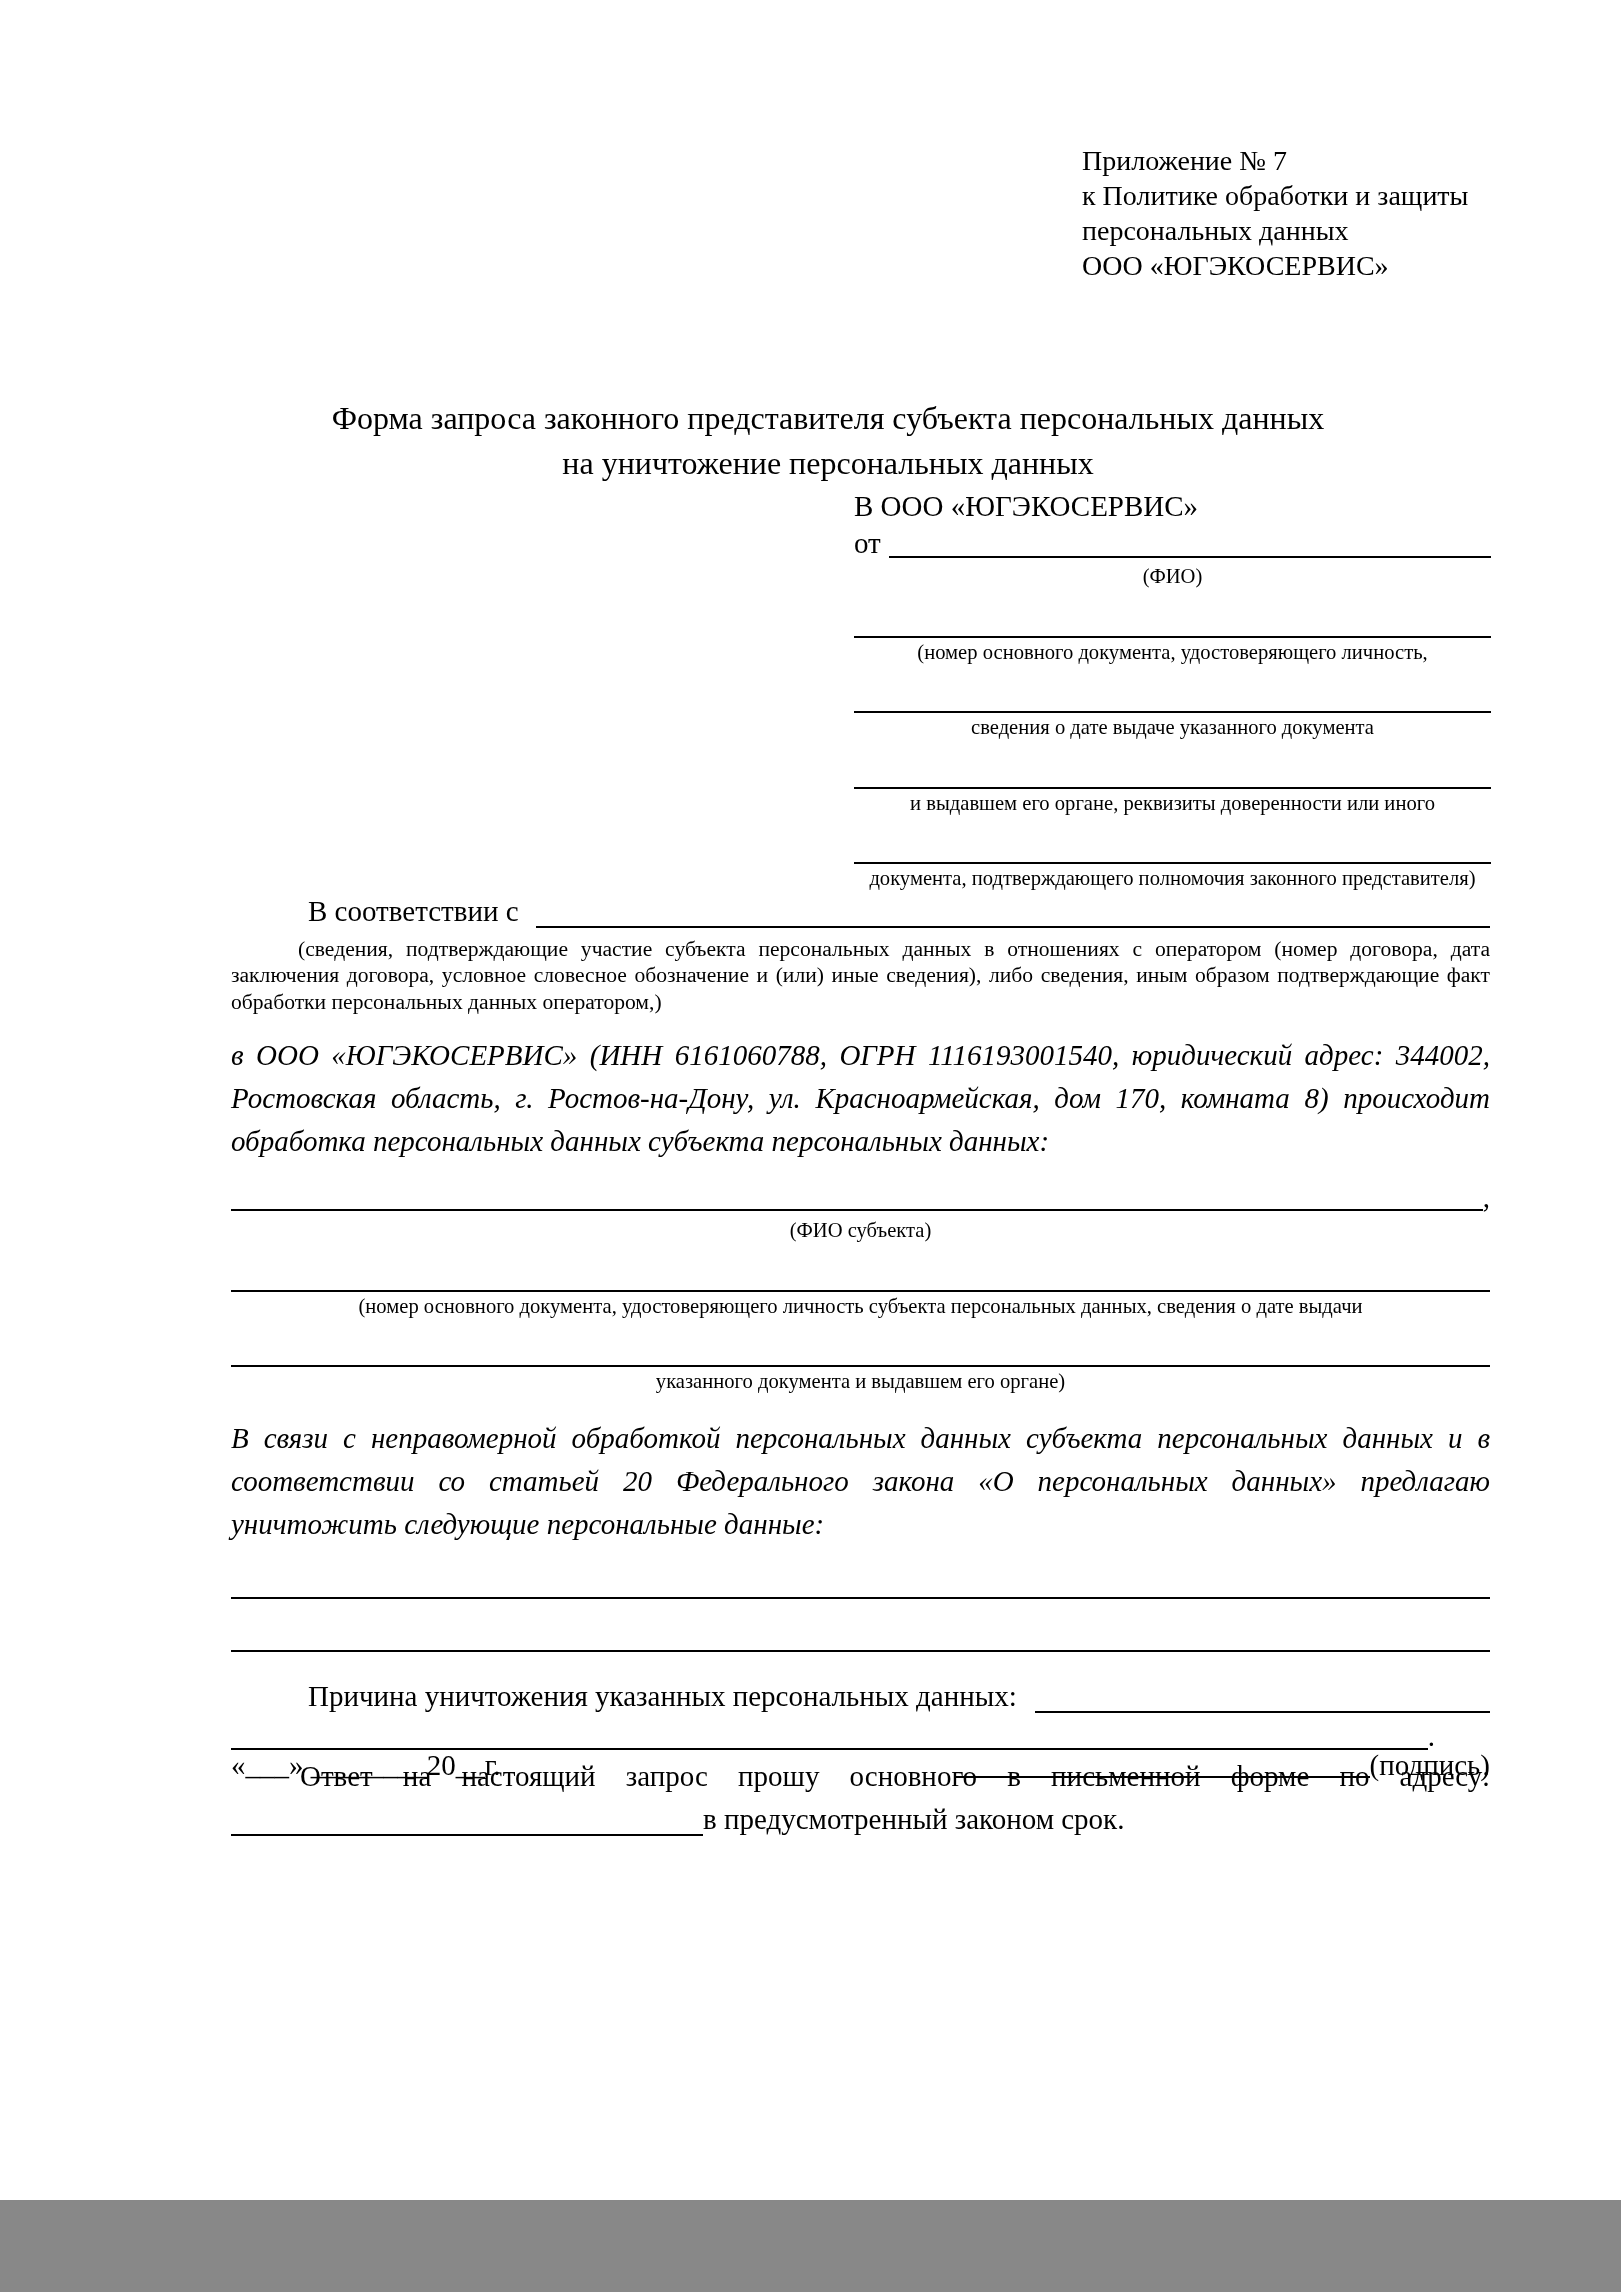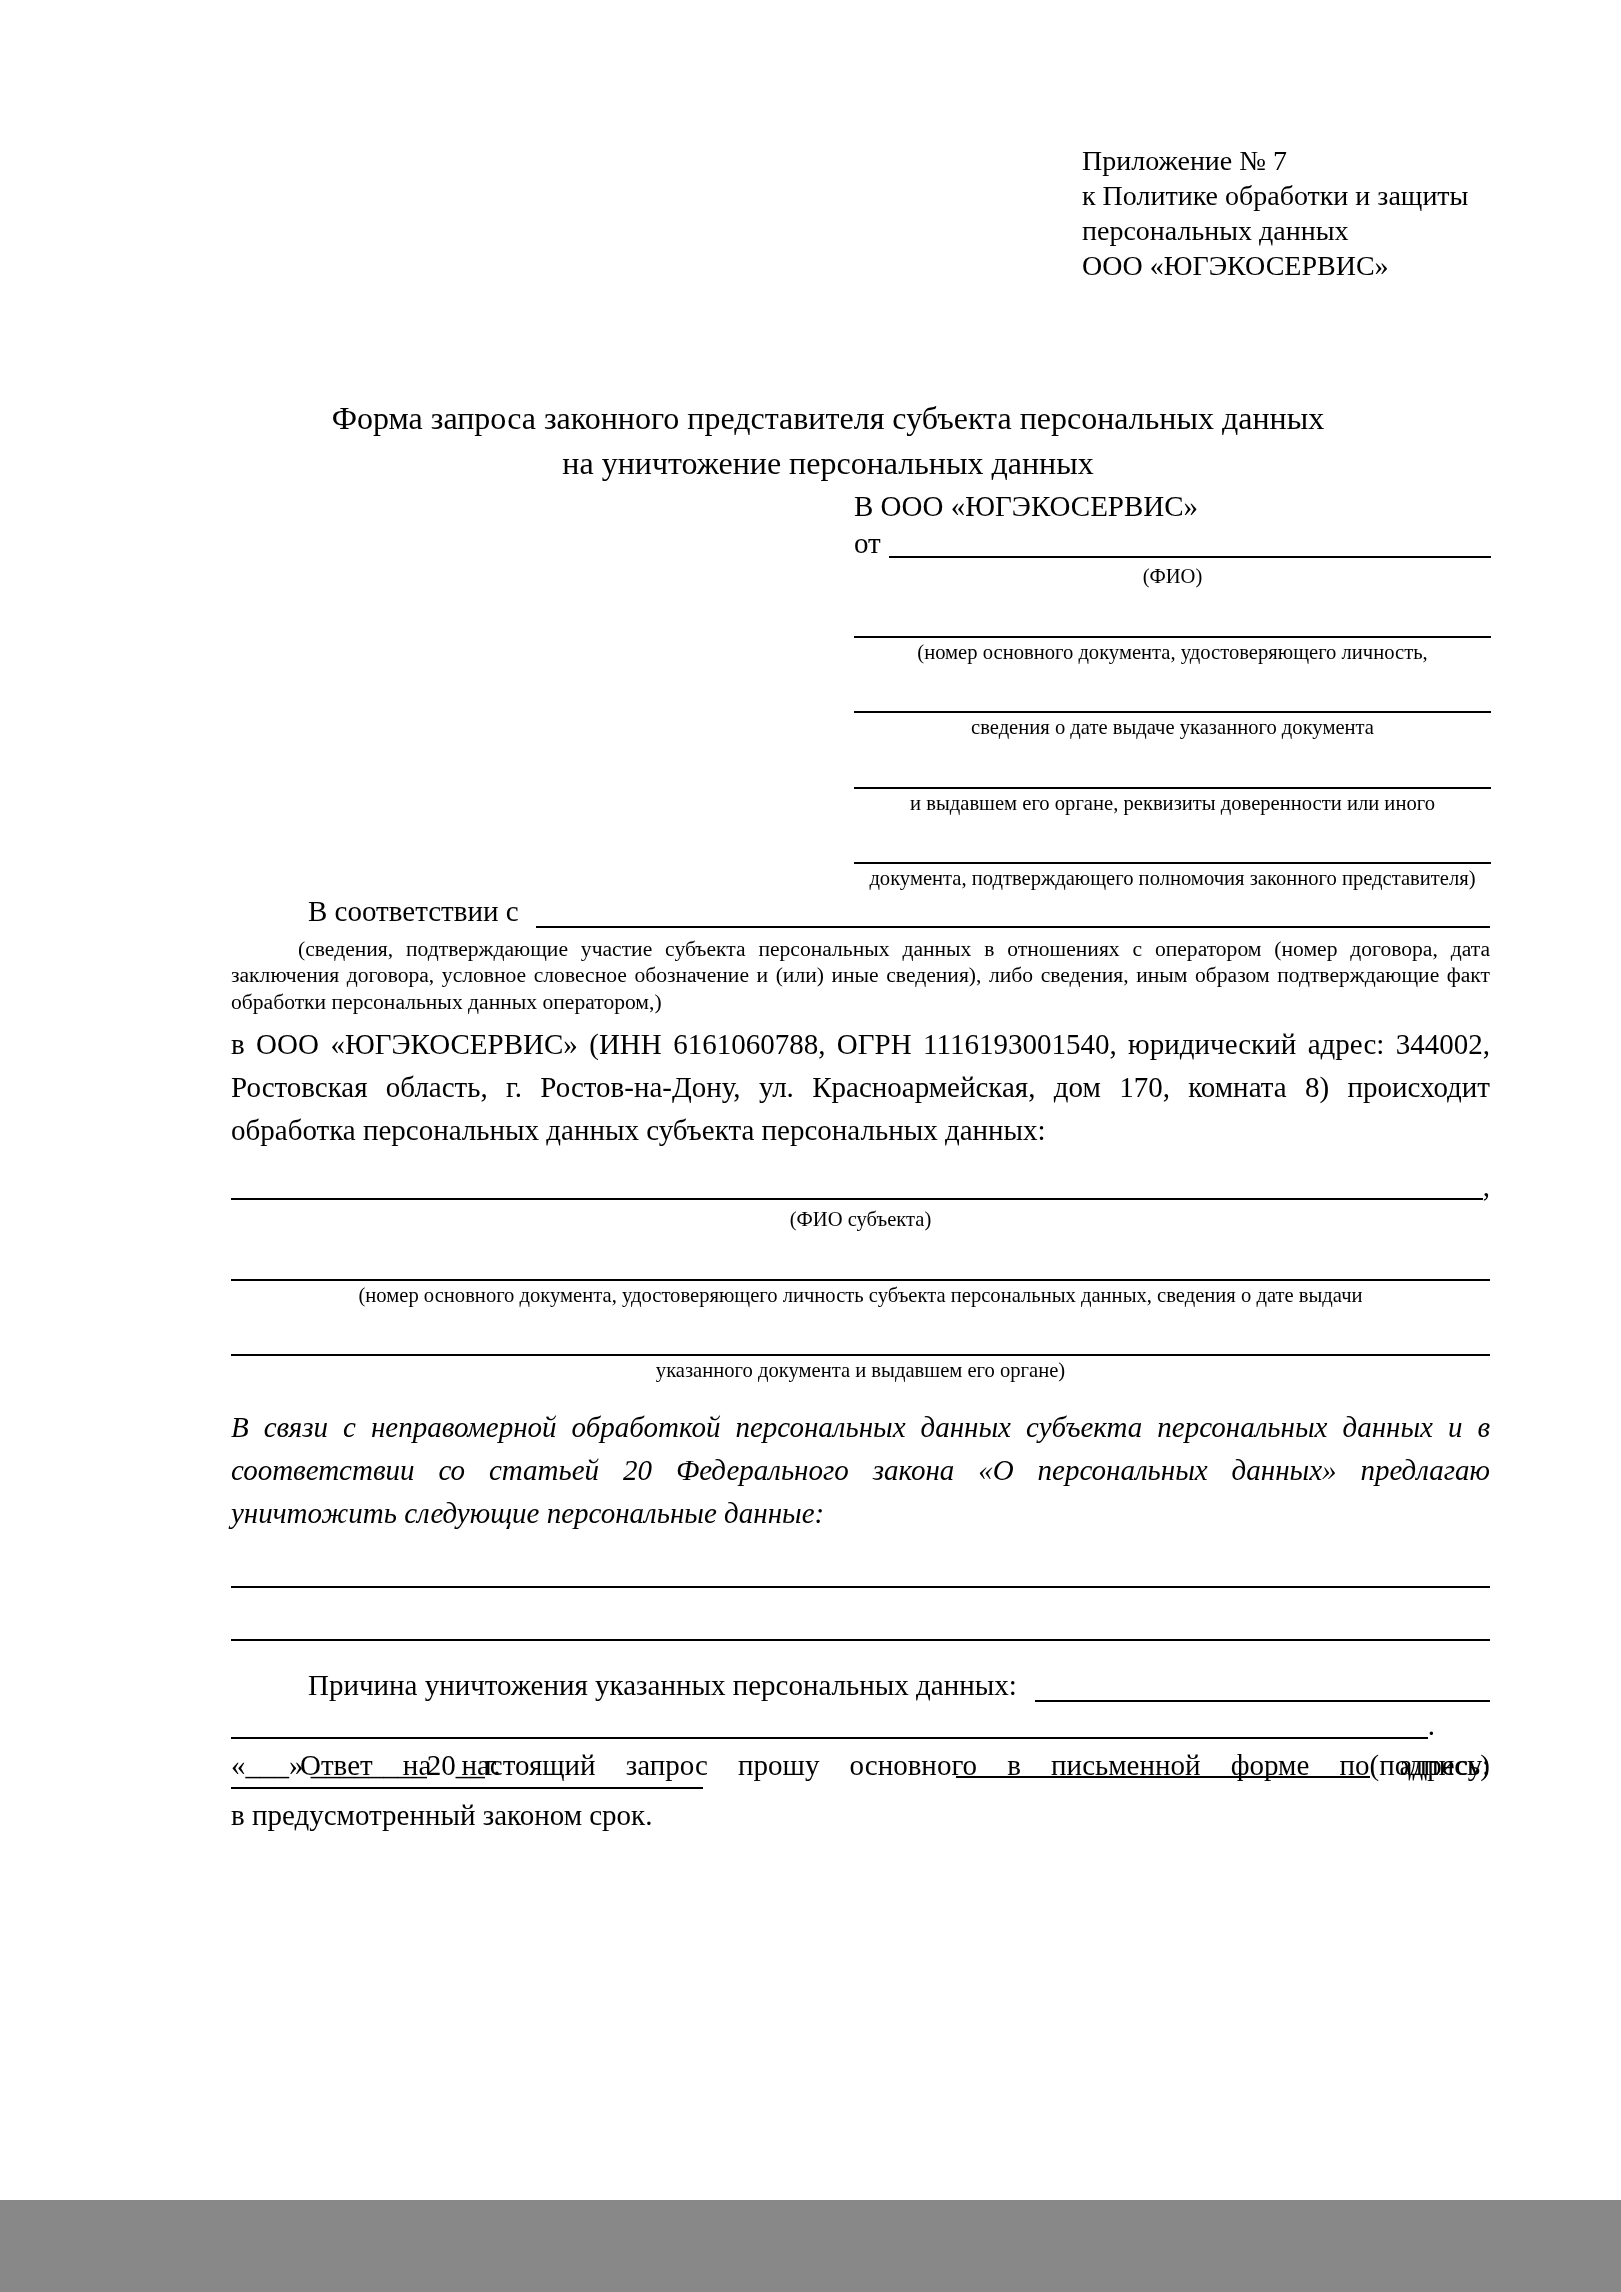--- a/index.html
+++ b/index.html
@@ -47,30 +47,30 @@
     font-size:29px; line-height:43px;
   }
   .row { display:flex;gap:8px; }
   .row .indent { width:69px; flex:0 0 auto; }
   .row .fill { flex:1; border-bottom:2.9px solid #000; margin-bottom:4.9px; margin-left:9.8px; }
   .note {
     font-size:21.6px; line-height:26.5px; text-align:justify; text-indent:67px;
     margin-top:2.9px;
   }
   .para { margin:0; text-align:justify; }
-  .para.operator { margin-top:8px; }
+  .para.operator { margin-top:19px;font-style:italic; }
   .fullline-row { display:flex; align-items:flex-end; }
   .fullline-row .fill { flex:1; border-bottom:2.9px solid #000; margin-bottom:4.9px; }
   .fullline-row .punct { flex:0 0 auto; line-height:37px; }
   .gap-s { margin-top:23px;font-style:italic; }
   .gap-m { margin-top:15.7px; }
   .blankline.tall { height:51px; }
   .reason-row { margin-top:23.5px; }
   .answer-para { text-align:justify; text-align-last:justify; text-indent:69px; margin:0; }
-  .tail-row { display:flex;flex-direction:column; }
+  .tail-row { display:flex; }
   .tail-row .line { width:472px; flex:0 0 auto; border-bottom:2.9px solid #000; margin-bottom:4.9px; }
 
   
   .footer {
     position:absolute; left:231px; top:1747px; width:1259px;
     display:flex; justify-content:space-between; align-items:flex-end;
     font-size:29px; line-height:37px;
   }
   .sig { display:flex; align-items:flex-end; }
   .sig .line { width:414px; border-bottom:2.9px solid #000; margin-bottom:5.9px; }

